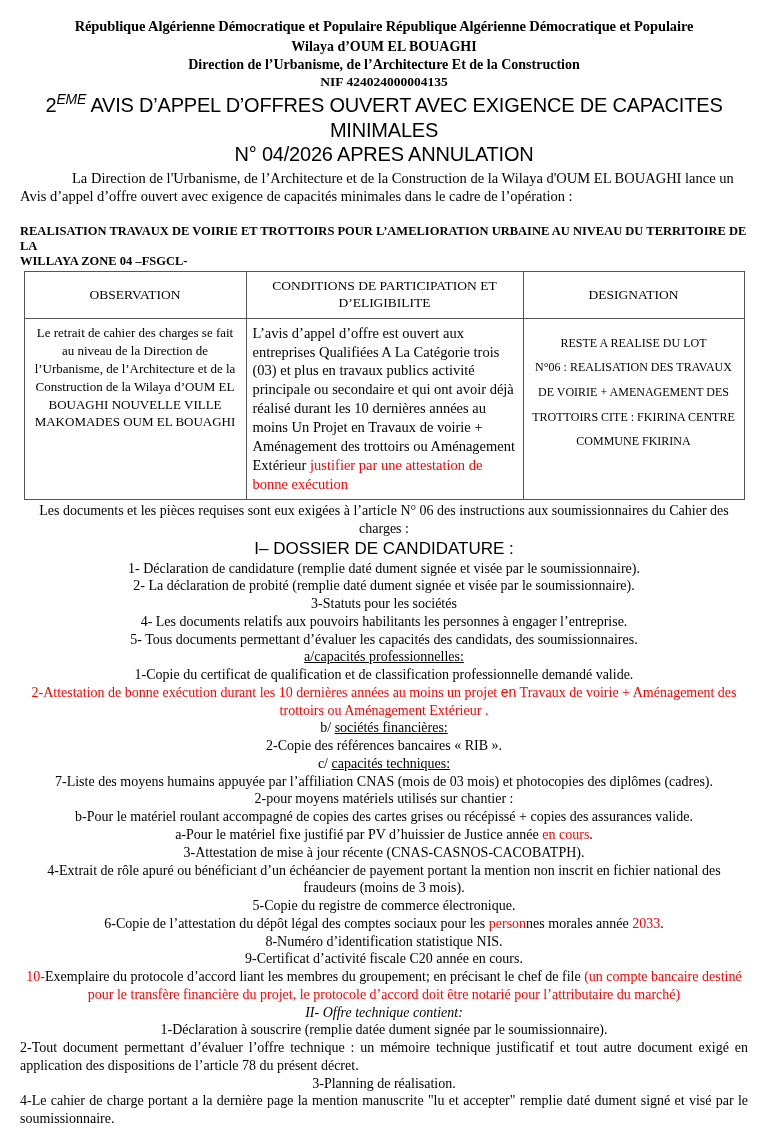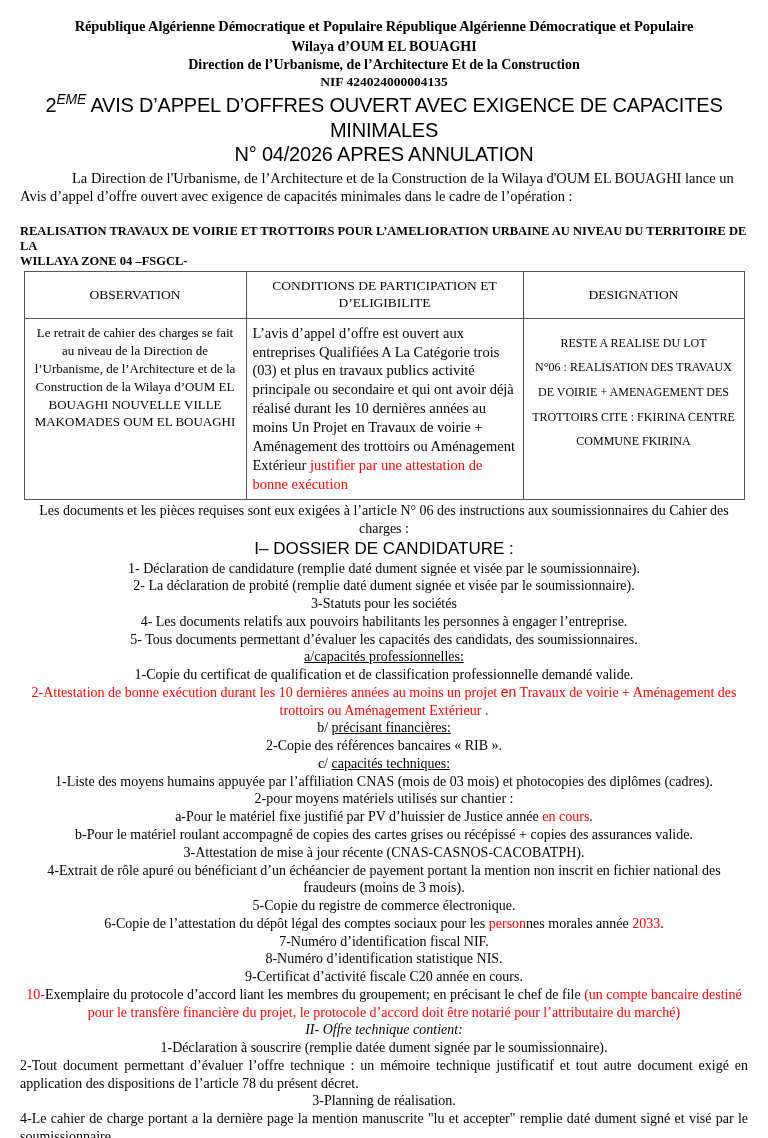--- a/index.html
+++ b/index.html
@@ -200,33 +200,32 @@
     <p>1- Déclaration de candidature (remplie daté dument signée et visée par le soumissionnaire).</p>
     <p>2- La déclaration de probité (remplie daté dument signée et visée par le soumissionnaire).</p>
     <p>3-Statuts pour les sociétés</p>
     <p>4- Les documents relatifs aux pouvoirs habilitants les personnes à engager l’entreprise.</p>
     <p>5-  Tous documents permettant d’évaluer les capacités des candidats, des soumissionnaires.</p>
 
     <p class="u">a/capacités professionnelles:</p>
     <p>1-Copie du certificat de qualification et de classification professionnelle demandé valide.</p>
     <p class="red"><span>2-Attestation  de bonne exécution durant  les 10 dernières années au moins un projet </span><span class="sans-in">en</span><span> Travaux de voirie + Aménagement  des trottoirs ou Aménagement Extérieur .</span></p>
 
-    <p><span>b/ </span><span class="u">précisant financières:</span></p>
+    <p><span>b/ </span><span class="u">sociétés financières:</span></p>
     <p>2-Copie des références bancaires « RIB ».</p>
 
     <p><span>c/ </span><span class="u">capacités techniques:</span></p>
-    <p>1-Liste des moyens humains appuyée par l’affiliation CNAS (mois de 03 mois) et photocopies des diplômes (cadres).</p>
+    <p>7-Liste des moyens humains appuyée par l’affiliation CNAS (mois de 03 mois) et photocopies des diplômes (cadres).</p>
     <p>2-pour moyens matériels utilisés sur chantier :</p>
+    <p>b-Pour le matériel roulant accompagné de copies des cartes grises ou récépissé + copies des assurances valide.</p>
     <p><span>a-Pour le matériel fixe justifié par PV d’huissier de Justice année </span><span class="red">en cours</span><span>.</span></p>
-    <p>b-Pour le matériel roulant accompagné de copies des cartes grises ou récépissé + copies des assurances valide.</p>
     <p>3-Attestation de mise à jour récente (CNAS-CASNOS-CACOBATPH).</p>
     <p>4-Extrait de rôle apuré ou bénéficiant d’un échéancier de payement portant la mention non inscrit en fichier national des fraudeurs (moins de 3 mois).</p>
     <p>5-Copie du registre de commerce électronique.</p>
     <p><span>6-Copie de l’attestation du dépôt légal des comptes sociaux pour les </span><span class="red">person</span><span>nes morales année  </span><span class="red">2033</span><span>.</span></p>
-    <p>7-Numéro d’identification fiscal NIF.</p>
     <p>8-Numéro d’identification   statistique NIS.</p>
     <p>9-Certificat d’activité fiscale C20 année en cours.</p>
     <p><span class="red">10-</span><span>Exemplaire du protocole d’accord liant les membres du groupement; en précisant le chef de file </span><span class="red">(un compte bancaire destiné pour le transfère financière du projet, le protocole d’accord doit être notarié pour l’attributaire du marché)</span></p>
 
     <p class="ital">II-    Offre technique contient:</p>
     <p>1-Déclaration à souscrire (remplie datée dument signée par le soumissionnaire).</p>
     <p class="just">2-Tout document permettant d’évaluer l’offre technique : un mémoire technique justificatif et tout autre document exigé en application des dispositions de l’article 78 du présent décret.</p>
     <p>3-Planning de réalisation.</p>
     <p class="just">4-Le cahier de charge portant a la dernière page la mention manuscrite "lu et accepter" remplie daté dument signé et visé par le soumissionnaire.</p>
 

